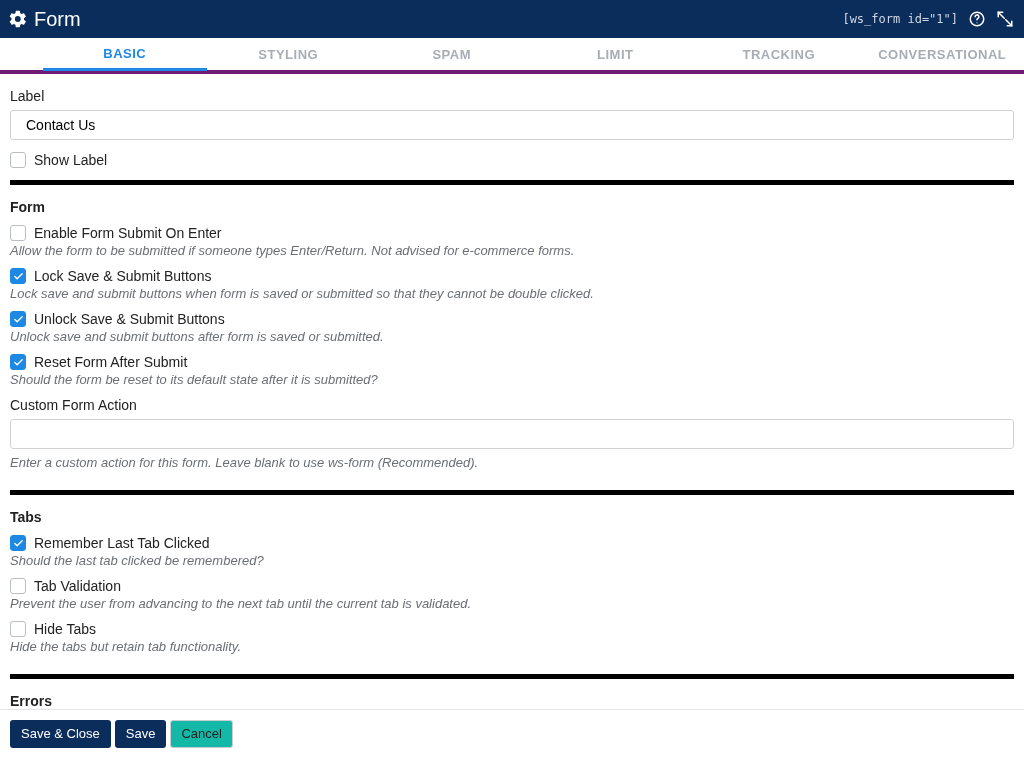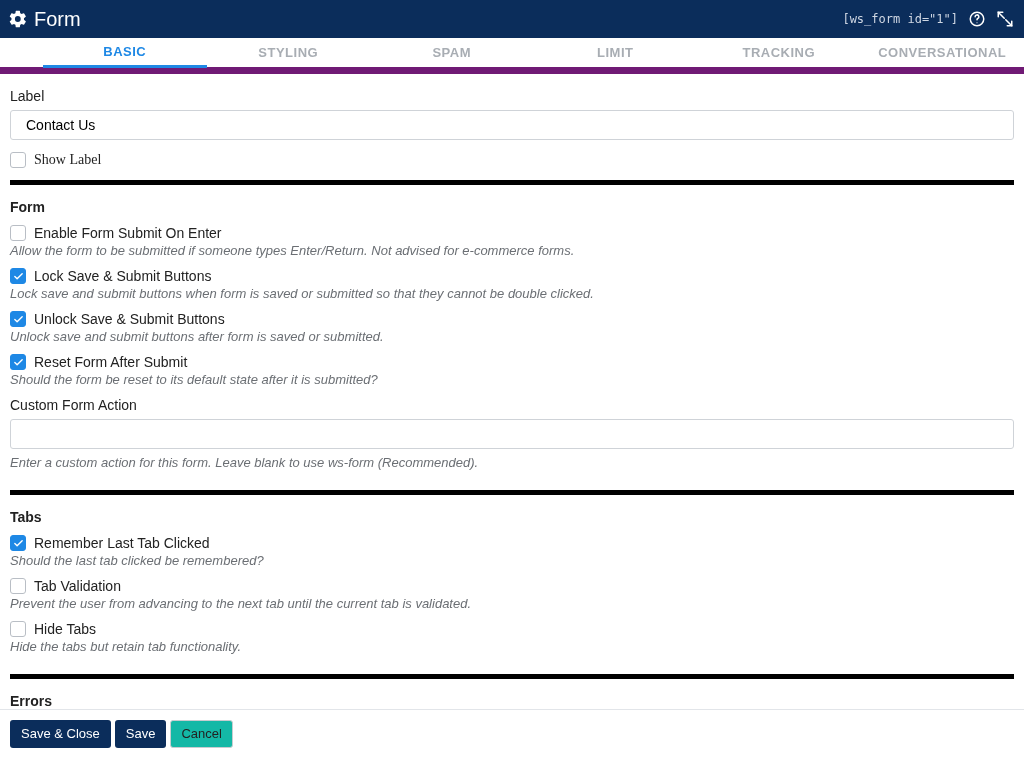--- a/index.html
+++ b/index.html
@@ -28,21 +28,21 @@
   .shortcode-text {
     font-family: ui-monospace, Menlo, Consolas, monospace;
     font-size: 12px;
     color: #cfd7e3;
   }
   .header-icon svg { display:block; }
 
   
   .tabs {
     display: flex;
-    border-bottom: 7px solid #701a75;
+    border-bottom: 4px solid #701a75;
     height: 36px;
     padding-left: 43px;
   }
   .tab {
     flex: 1;
     display: flex; align-items: center; justify-content: center;
     font-size: 13px;
     font-weight: 700;
     letter-spacing: 0.5px;
     color: #a8adb3;
@@ -185,21 +185,21 @@
     <div class="tab">LIMIT</div>
     <div class="tab">TRACKING</div>
     <div class="tab">CONVERSATIONAL</div>
   </div>
 
   <div class="content">
 
     <div class="section">
       <label class="field-label">Label</label>
       <input type="text" value="Contact Us" style="">
-      <div class="check-row" style="margin-top:12px;font-family:Liberation Serif, serif;">
+      <div class="check-row" style="margin-top:12px;">
         <span class="checkbox">
           
         </span>
         <span class="check-label">Show Label</span>
       </div>
     </div>
 
     <div class="section">
       <div class="section-title">Form</div>
 

